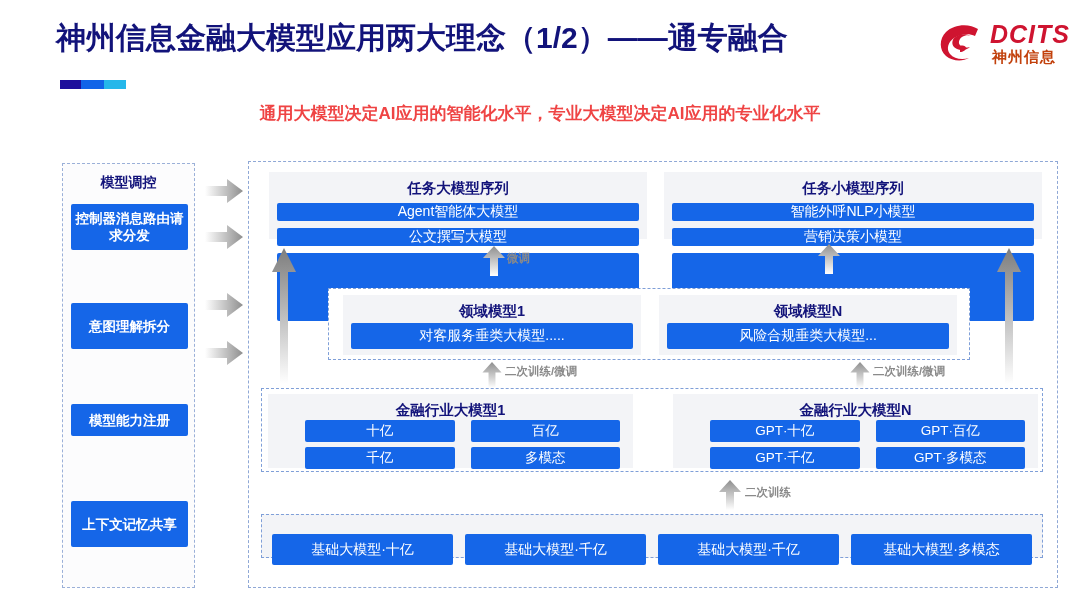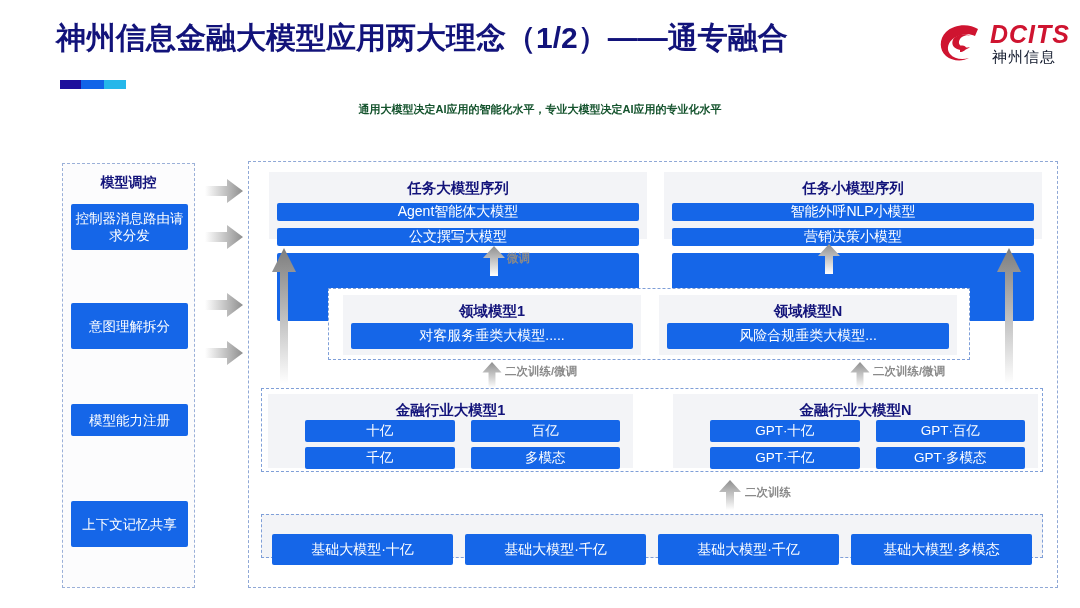--- a/index.html
+++ b/index.html
@@ -19,43 +19,43 @@
   #title-accent{position:absolute;left:60px;top:80px;width:66px;height:9px;display:flex;}
   #title-accent i{display:block;height:100%;}
   #title-accent i.a{width:32%;background:#1d0f9c;}
   #title-accent i.b{width:34%;background:#1164e8;}
   #title-accent i.c{width:34%;background:#25b7ea;}
 
   #logo{position:absolute;right:12px;top:18px;width:130px;height:56px;}
   #logo .mark{position:absolute;left:0;top:4px;width:48px;height:44px;}
   #logo .brand{position:absolute;left:52px;top:2px;font-size:25px;font-weight:bold;
     color:#cf1430;letter-spacing:1px;font-style:italic;}
-  #logo .sub{position:absolute;left:54px;top:30px;font-size:15px;font-weight:normal;
-    color:#0f172a;letter-spacing:1px;}
+  #logo .sub{position:absolute;left:54px;top:30px;font-size:15px;font-weight:bold;
+    color:#c2410c;letter-spacing:1px;}
 
   #subtitle{
     position:absolute;left:0;right:0;top:102px;text-align:center;
-    font-size:11px;font-weight:bold;color:#14532d;
+    font-size:17px;font-weight:bold;color:#ef4444;
   }
 
   
   #control-panel{
     position:absolute;left:62px;top:163px;width:133px;height:425px;
     border:1px dashed #9bb0d8;background:#fcfcfd;
     box-sizing:border-box;
   }
   #control-title{
     position:absolute;left:0;right:0;top:10px;text-align:center;
     font-size:14px;font-weight:bold;color:#12137a;
   }
   .ctrl-box{
     position:absolute;left:8px;width:117px;
     background:#1566e8;color:#fff;border-radius:2px;
     display:flex;align-items:center;justify-content:center;text-align:center;
-    font-size:13.5px;line-height:17px;font-weight:normal;
+    font-size:13.5px;line-height:17px;font-weight:bold;
   }
   #ctrl-0{top:40px;height:46px;}
   #ctrl-1{top:139px;height:46px;}
   #ctrl-2{top:240px;height:32px;}
   #ctrl-3{top:337px;height:46px;}
 
   
   .arrow-right{position:absolute;width:38px;height:26px;}
   #ar-0{left:205px;top:178px;}
   #ar-1{left:205px;top:224px;}

